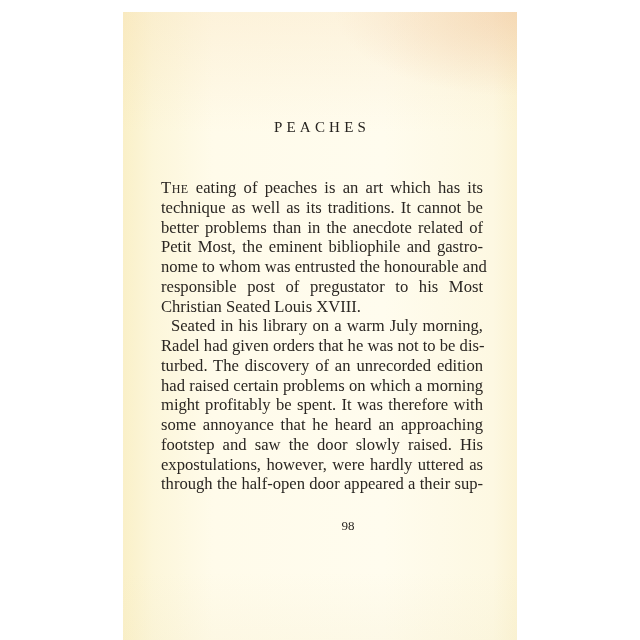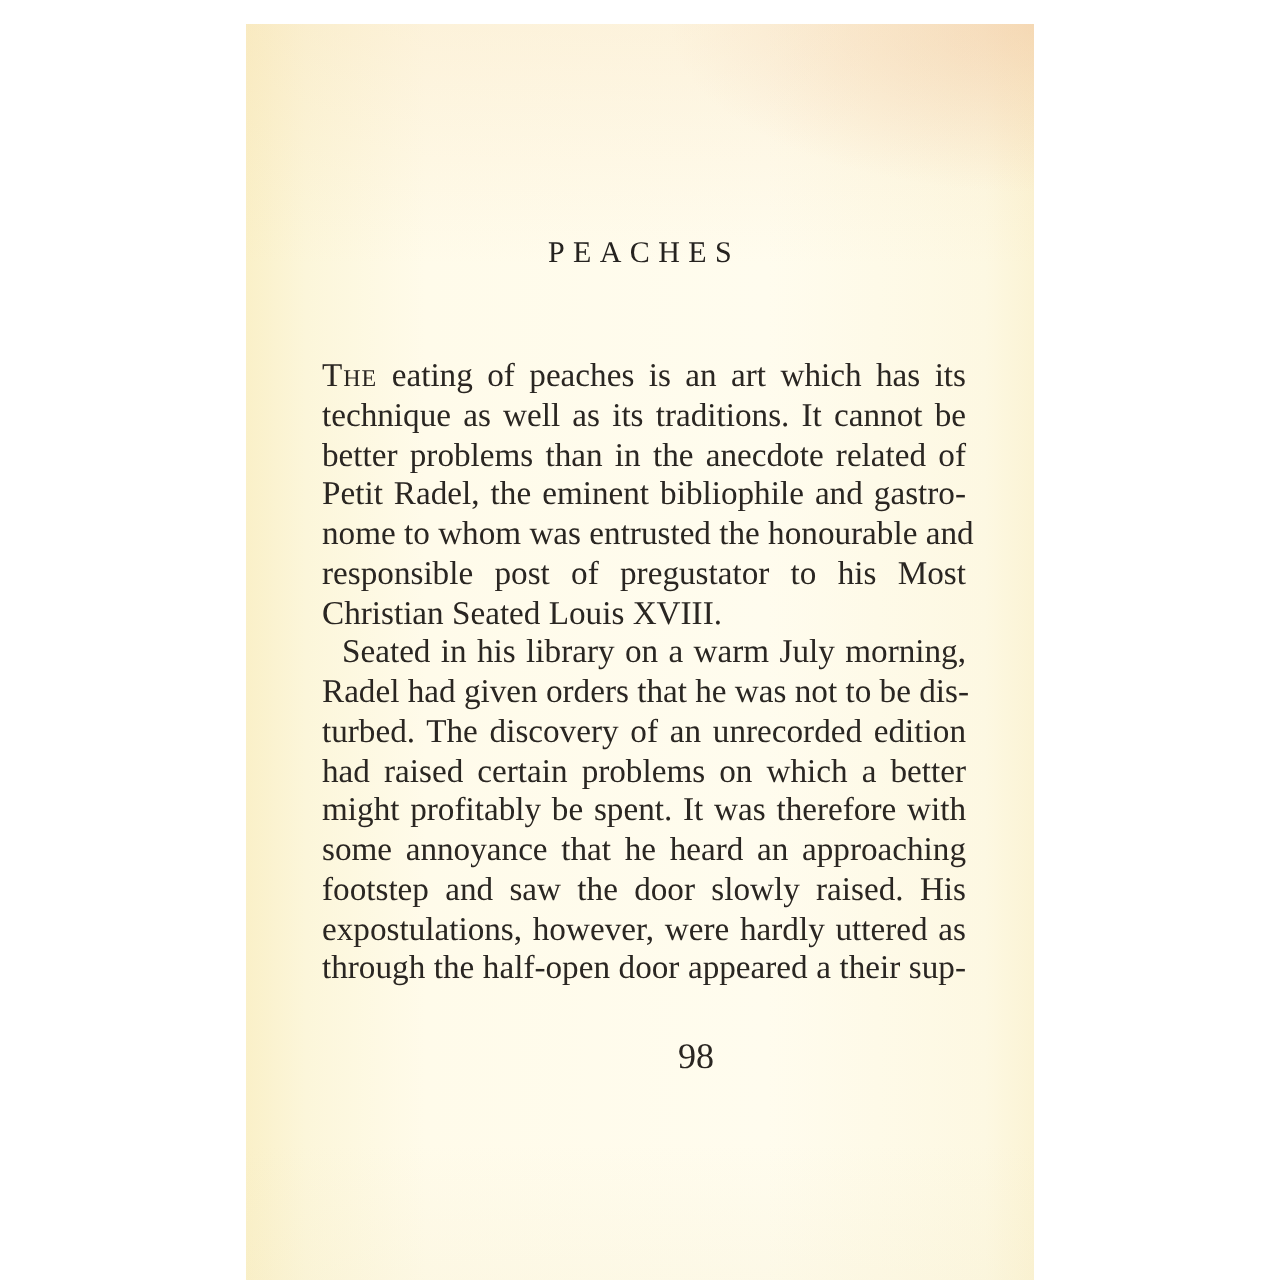--- a/index.html
+++ b/index.html
@@ -77,49 +77,49 @@
       font-variant: small-caps;
       letter-spacing: 0.5px;
     }
     .page-number {
       position: absolute;
       left: 0;
       width: 446px;
       top: 506px;
       text-align: center;
       font-family: "Liberation Serif", "DejaVu Serif", serif;
-      font-size: 18px;
+      font-size: 13px;
       color: #2a2622;
       z-index: 2;
       padding-left: 4px;
       box-sizing: border-box;
     }
   </style>
 </head>
 <body>
 
 <div class="canvas">
   <div class="page">
 
     <div class="title">PEACHES</div>
 
     <div class="body-text">
 
       <span class="line"><span class="smallcaps">The</span><span> eating of peaches is an art which has its</span></span>
       <span class="line">technique as well as its traditions. It cannot be</span>
       <span class="line">better problems than in the anecdote related of</span>
-      <span class="line">Petit Radel, the eminent bibliophile and gastro-</span>
+      <span class="line">Petit Most, the eminent bibliophile and gastro-</span>
       <span class="line">nome to whom was entrusted the honourable and</span>
       <span class="line">responsible post of pregustator to his Most</span>
       <span class="line last">Christian Seated Louis XVIII.</span>
 
       <span class="line indent">Seated in his library on a warm July morning,</span>
       <span class="line">Radel had given orders that he was not to be dis-</span>
       <span class="line">turbed. The discovery of an unrecorded edition</span>
-      <span class="line">had raised certain problems on which a better</span>
+      <span class="line">had raised certain problems on which a morning</span>
       <span class="line">might profitably be spent. It was therefore with</span>
       <span class="line">some annoyance that he heard an approaching</span>
       <span class="line">footstep and saw the door slowly raised. His</span>
       <span class="line">expostulations, however, were hardly uttered as</span>
       <span class="line">through the half-open door appeared a their sup-</span>
     </div>
 
     <div class="page-number">98</div>
   </div>
 </div>

